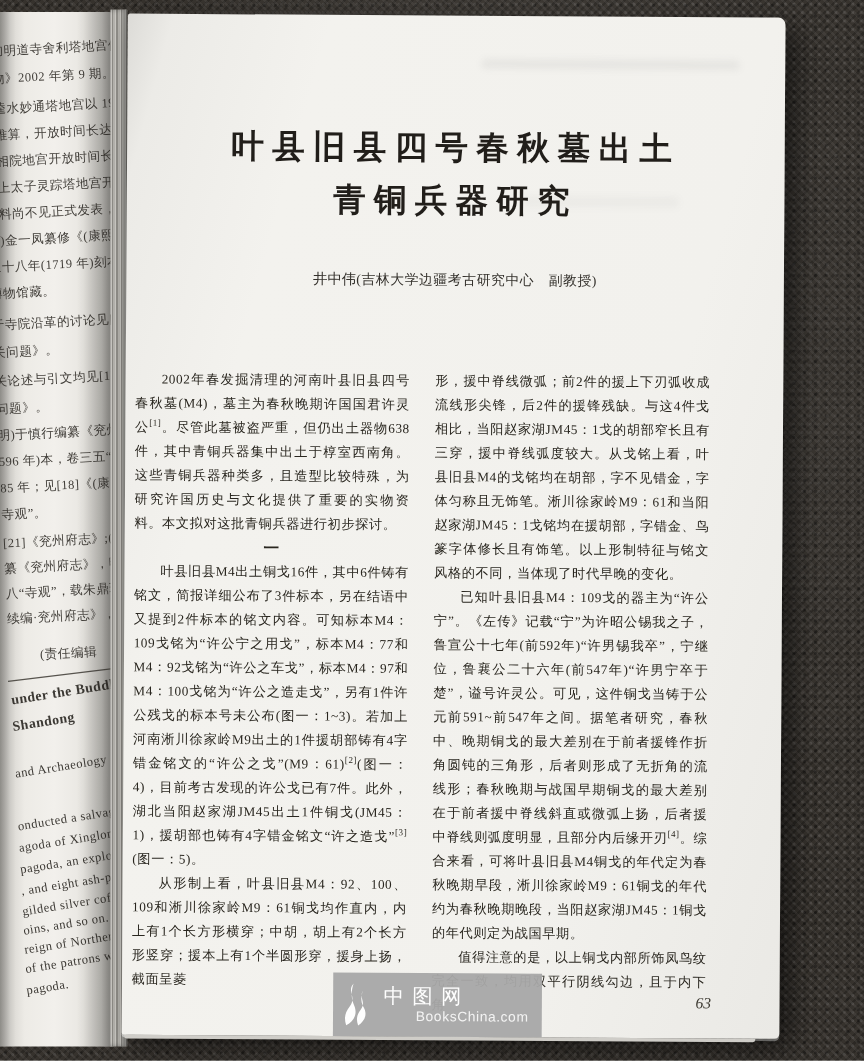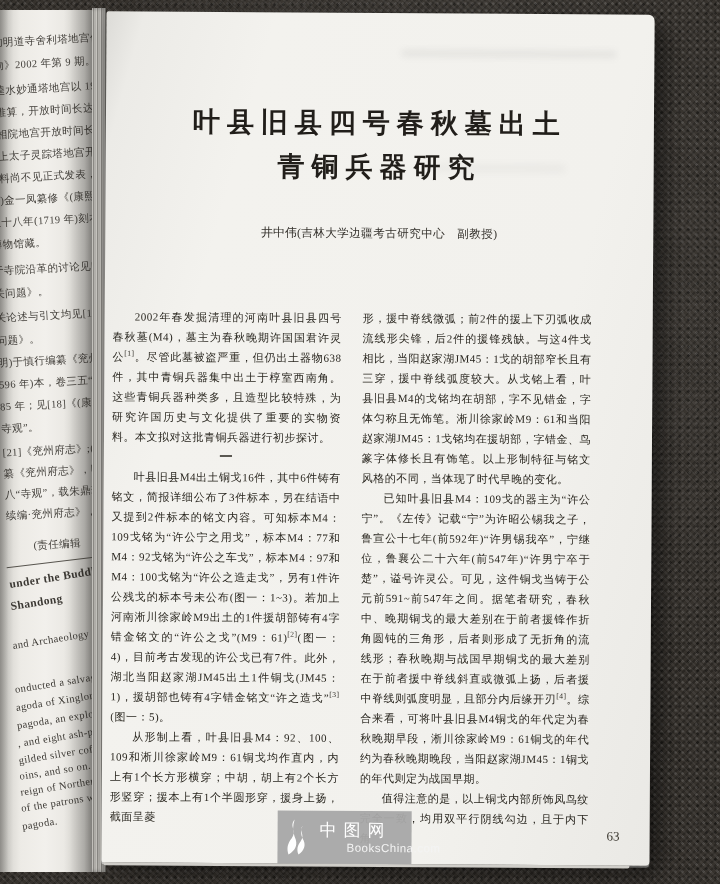--- a/index.html
+++ b/index.html
@@ -51,26 +51,26 @@
   .author-line{position:absolute;top:212px;left:0;width:100%;text-align:center;font-size:12px;color:#33302b;}
   .author-line .affil{font-size:11.5px;letter-spacing:0.5px;}
   .col{position:absolute;top:295px;width:229px;overflow:hidden;
     font-size:11px;line-height:20px;letter-spacing:0.5px;text-align:justify;color:#29261f;}
   .col p{margin:0;text-indent:2em;}
   .col p.no-indent{text-indent:0;}
   .col-left{left:8px;height:537px;}
   .col-right{left:258px;height:545px;}
   .section-head{text-align:center;font-weight:bold;font-size:13px;margin:10px 0 9px 0;text-indent:0 !important;}
   sup{font-size:7.5px;line-height:0;}
-  .page-num{position:absolute;left:478px;top:814px;width:40px;text-align:right;
-    font-size:13px;color:#3a372f;}
+  .page-num{position:absolute;left:478px;top:814px;width:40px;text-align:left;
+    font-style:italic;font-size:13px;color:#3a372f;}
   .page-bottom-edge{position:absolute;left:2px;bottom:-3px;width:96%;height:3px;background:#cfcdc8;border-radius:0 0 2px 2px;}
   
   .watermark{
-    position:absolute;left:176px;top:798px;width:134px;height:53px;
+    position:absolute;left:176px;top:798px;width:174px;height:53px;
     background:#a8a8a8;opacity:0.95;display:flex;align-items:center;
     padding:0 6px;box-sizing:border-box;
   }
   .wm-logo{width:30px;height:40px;flex:0 0 auto;margin-right:6px;}
   .wm-text{display:flex;flex-direction:column;justify-content:center;}
   .wm-cn{color:#ffffff;font-size:17px;letter-spacing:7px;line-height:20px;white-space:nowrap;}
   .wm-en{color:#f4f4f4;font-size:11.5px;letter-spacing:0.5px;line-height:14px;font-family:"Liberation Sans",sans-serif;padding-left:27px;}
 </style>
 </head>
 <body>

